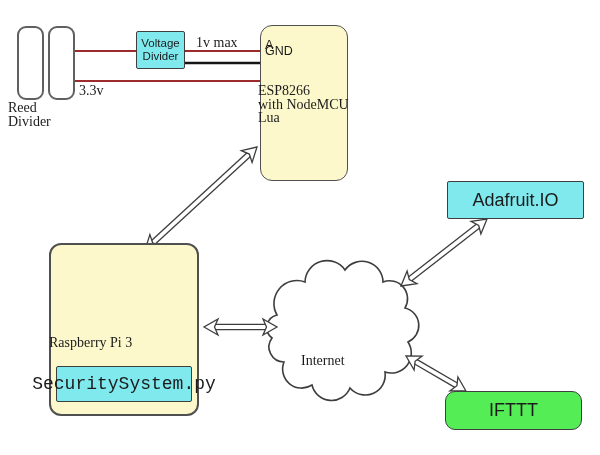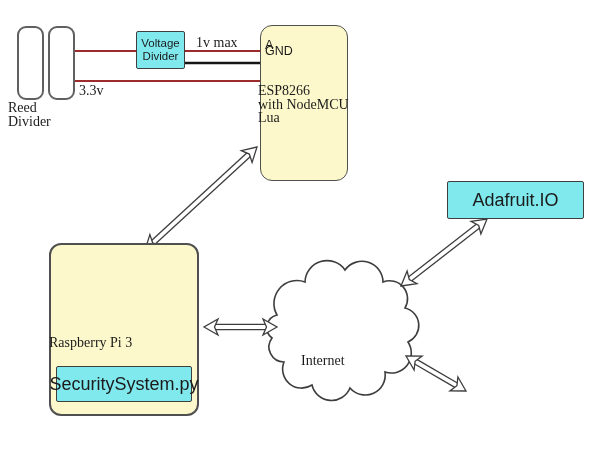--- a/index.html
+++ b/index.html
@@ -75,20 +75,21 @@
 
   <div class="box yellow" style="left:260px;top:25px;width:88px;height:156px;"></div>
   <div class="pin" style="left:265px;top:38px;">A</div>
   <div class="pin" style="left:265px;top:44px;">GND</div>
   <div class="lbl" style="left:258px;top:84px;width:92px;line-height:13.5px;">ESP8266
 with NodeMCU
 Lua</div>
 
   <div class="box yellow" style="left:49px;top:243px;width:150px;height:173px;border-width:2px;"></div>
   <div class="lbl" style="left:49px;top:336px;width:150px;">Raspberry Pi 3</div>
-  <div class="box cyan" style="left:56px;top:366px;width:136px;height:36px;">SecuritySystem.py</div>
+  <div class="box cyan" style="left:56px;top:366px;width:136px;height:36px;font-family:Liberation Mono, monospace;">SecuritySystem.py</div>
 
   <div class="lbl" style="left:301px;top:326px;width:80px;margin-top:28px;">Internet</div>
 
   <div class="box cyan" style="left:447px;top:181px;width:137px;height:38px;">Adafruit.IO</div>
 
+  <div class="box green" style="left:445px;top:391px;width:137px;height:39px;">IFTTT</div>
 
 </div>
 
 </body></html>

